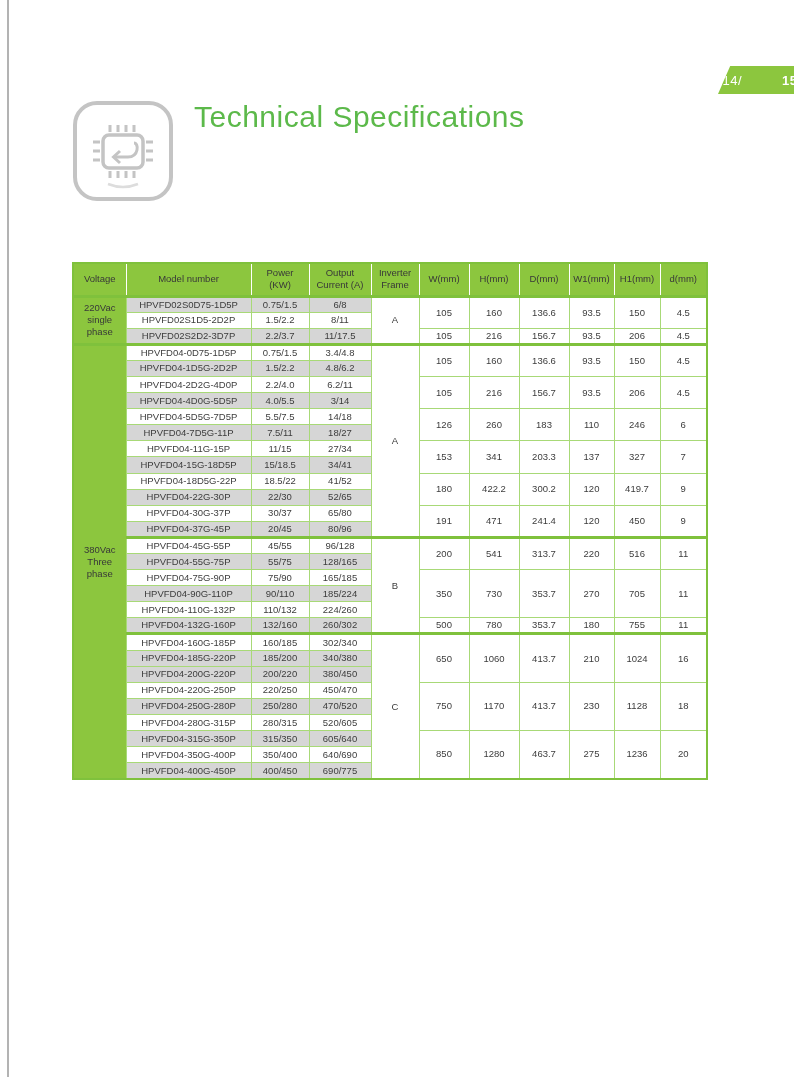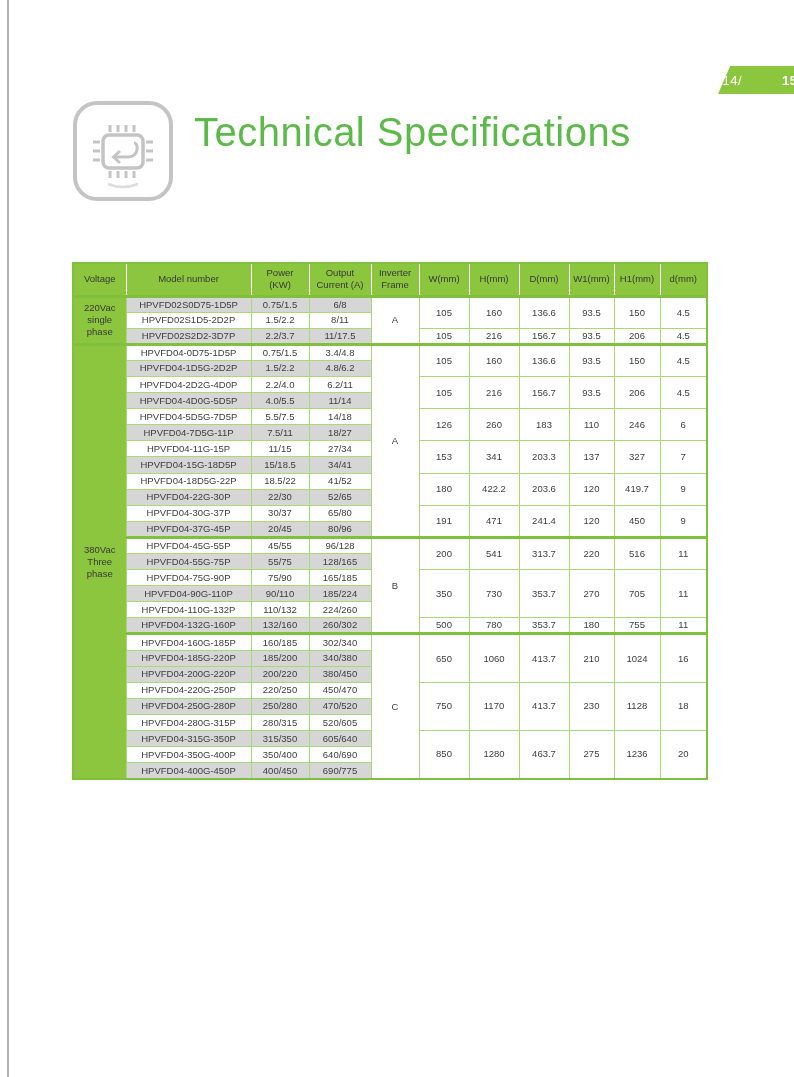--- a/index.html
+++ b/index.html
@@ -25,23 +25,23 @@
     color: #ffffff; font-size: 13px; letter-spacing: 0.5px;
     padding-left: 8px;
   }
   .page-badge b { font-weight: bold; padding-left: 40px; }
   .doc-header {
     position: absolute; left: 72px; top: 100px;
     display: flex; align-items: flex-start;
   }
   .chip-icon-box { width: 102px; height: 102px; }
   .doc-title {
-    font-size: 40px; letter-spacing: 0.5px;
+    font-size: 30px; letter-spacing: 0.5px;
     color: var(--title-green);
-    margin-left: 20px; margin-top: 10px;
+    margin-left: 20px; margin-top: 0;
     white-space: nowrap;
   }
   .spec-table-wrap { position: absolute; left: 72px; top: 262px; }
   table.spec-table {
     border-collapse: collapse;
     table-layout: fixed;
     width: 634px;
     border: 2px solid var(--green-border-thick);
   }
   table.spec-table th, table.spec-table td {
@@ -197,21 +197,21 @@
           <td class="dim" rowspan="2">105</td>
           <td class="dim" rowspan="2">216</td>
           <td class="dim" rowspan="2">156.7</td>
           <td class="dim" rowspan="2">93.5</td>
           <td class="dim" rowspan="2">206</td>
           <td class="dim" rowspan="2">4.5</td>
         </tr>
         <tr>
           <td class="model shade">HPVFD04-4D0G-5D5P</td>
           <td class="power shade">4.0/5.5</td>
-          <td class="current shade">11/14</td>
+          <td class="current shade">3/14</td>
         </tr>
         <tr>
           <td class="model">HPVFD04-5D5G-7D5P</td>
           <td class="power">5.5/7.5</td>
           <td class="current">14/18</td>
           <td class="dim" rowspan="2">126</td>
           <td class="dim" rowspan="2">260</td>
           <td class="dim" rowspan="2">183</td>
           <td class="dim" rowspan="2">110</td>
           <td class="dim" rowspan="2">246</td>
@@ -237,21 +237,21 @@
           <td class="model shade">HPVFD04-15G-18D5P</td>
           <td class="power shade">15/18.5</td>
           <td class="current shade">34/41</td>
         </tr>
         <tr>
           <td class="model">HPVFD04-18D5G-22P</td>
           <td class="power">18.5/22</td>
           <td class="current">41/52</td>
           <td class="dim" rowspan="2">180</td>
           <td class="dim" rowspan="2">422.2</td>
-          <td class="dim" rowspan="2">203.6</td>
+          <td class="dim" rowspan="2">300.2</td>
           <td class="dim" rowspan="2">120</td>
           <td class="dim" rowspan="2">419.7</td>
           <td class="dim" rowspan="2">9</td>
         </tr>
         <tr>
           <td class="model shade">HPVFD04-22G-30P</td>
           <td class="power shade">22/30</td>
           <td class="current shade">52/65</td>
         </tr>
         <tr>

